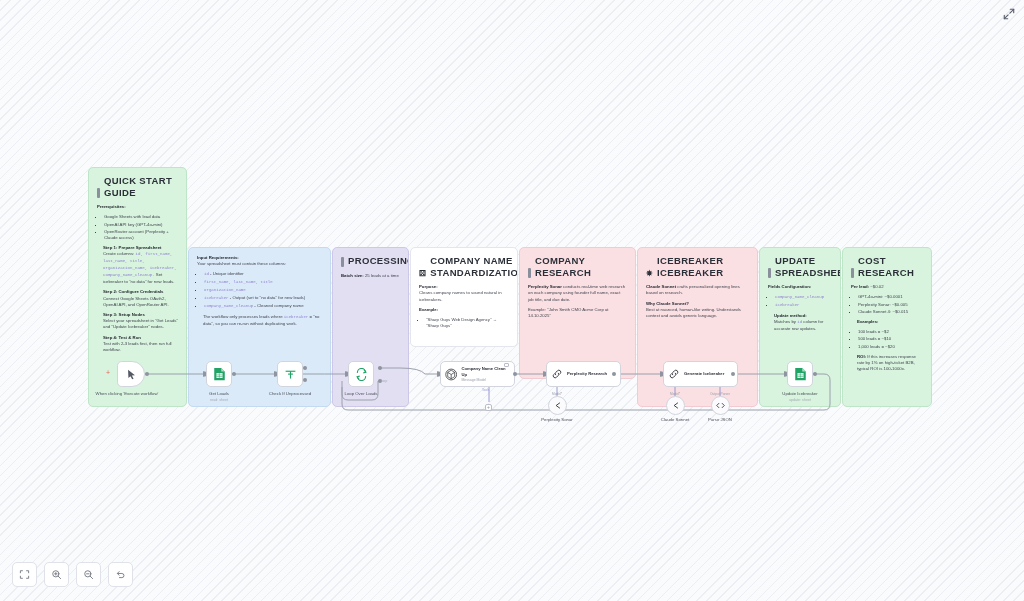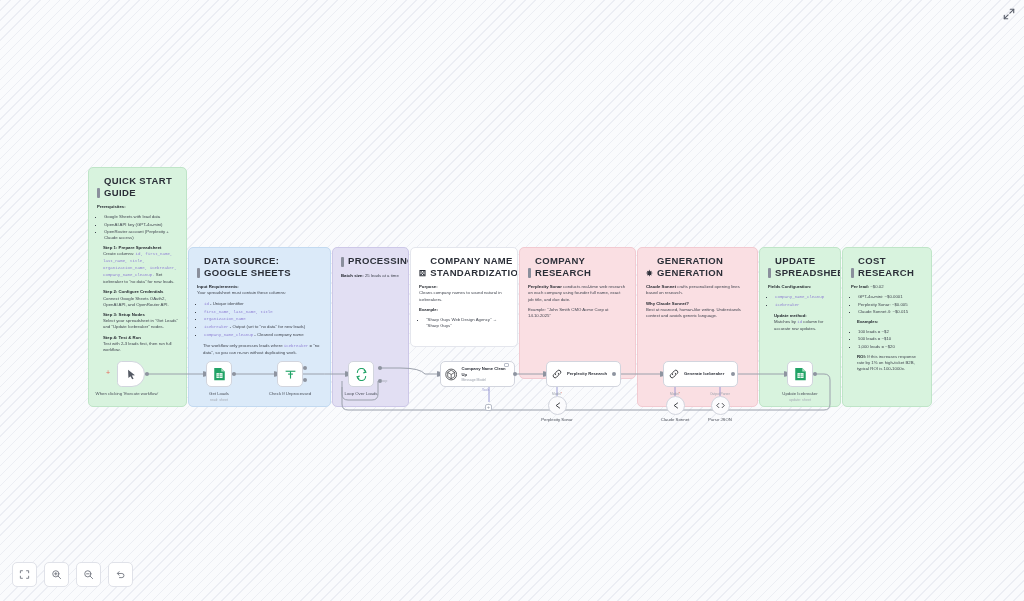--- a/index.html
+++ b/index.html
@@ -145,24 +145,20 @@
         <span>Connect Google Sheets OAuth2, OpenAI API, and OpenRouter API.</span></p>
       <p><b>Step 3: Setup Nodes</b><br>
         <span>Select your spreadsheet in "Get Leads" and "Update Icebreaker" nodes.</span></p>
       <p><b>Step 4: Test &amp; Run</b><br>
         <span>Test with 2-3 leads first, then run full workflow.</span></p>
     </div>
   </div>
 </div>
 
 <div class="note" style="left:188px; top:247px; width:143px; height:160px; background:#dbeaf9; border:1px solid #c3daf1;">
-  <h3>
-    <span class="bar"></span>
-    <span>DATA SOURCE: GOOGLE SHEETS</span>
-  </h3>
   <div class="body">
     <p><b>Input Requirements:</b><br>
       <span>Your spreadsheet must contain these columns:</span></p>
     <ul>
       <li><code>id</code><span> - Unique identifier</span></li>
       <li><code>first_name, last_name, title</code><span></span></li>
       <li><code>organization_name</code><span></span></li>
       <li><code>icebreaker</code><span> - Output (set to "no data" for new leads)</span></li>
       <li><code>company_name_cleanup</code><span> - Cleaned company name</span></li>
     </ul>
@@ -202,21 +198,21 @@
   </h3>
   <div class="body">
     <p><b>Perplexity Sonar</b><span> conducts real-time web research on each company using founder full name, exact job title, and due date.</span></p>
     <p>Example: "John Smith CMO Acme Corp at 14.10.2025"</p>
   </div>
 </div>
 
 <div class="note" style="left:637px; top:247px; width:121px; height:160px; background:#fadfe3; border:1px solid #f2cad1;">
   <h3>
     <span class="hdr-ico">✵</span>
-    <span>GENERATION GENERATION</span>
+    <span>ICEBREAKER ICEBREAKER</span>
   </h3>
   <div class="body">
     <p><b>Claude Sonnet</b><span> crafts personalized opening lines based on research.</span></p>
     <p><b>Why Claude Sonnet?</b><br>
       <span>Best at nuanced, human-like writing. Understands context and avoids generic language.</span></p>
   </div>
 </div>
 
 <div class="note" style="left:759px; top:247px; width:82px; height:160px; background:#d8f3de; border:1px solid #bfe5c8;">
   <h3>

